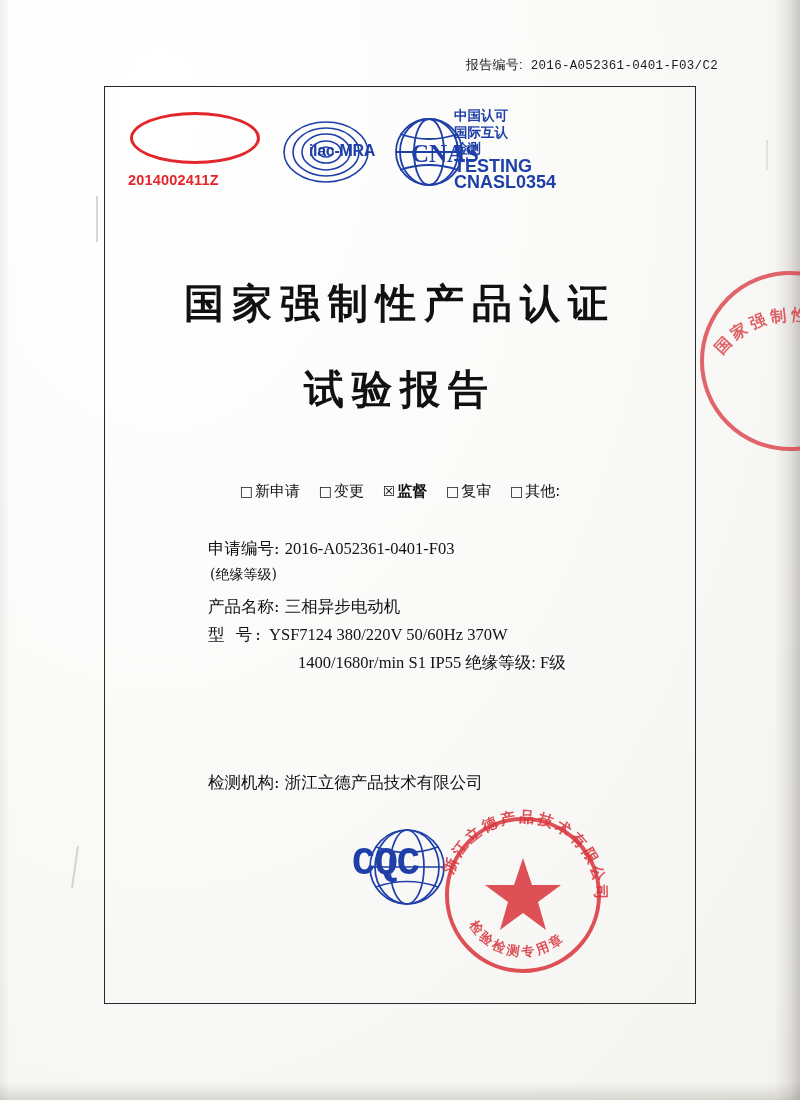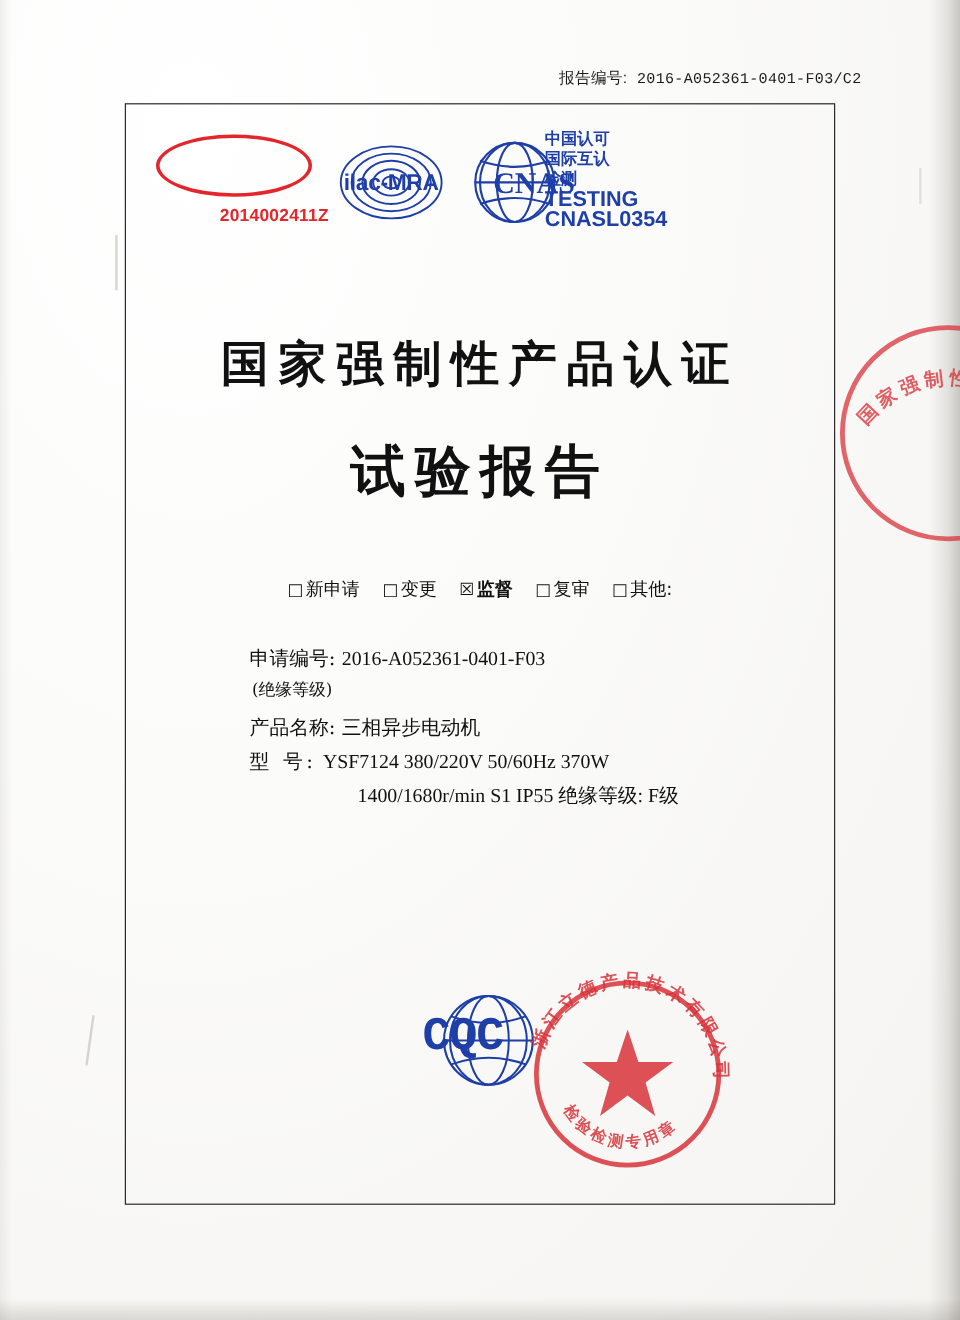--- a/index.html
+++ b/index.html
@@ -103,43 +103,43 @@
     text-align: center;
     font-family: "Liberation Sans", sans-serif;
     font-weight: bold;
     font-size: 35px;
     line-height: 44px;
     color: #e3262b;
     letter-spacing: -1px;
   }
   #cma .cma-code {
     margin-top: 4px;
-    text-align: right;
+    text-align: left;
     font-family: "Liberation Sans", sans-serif;
     font-weight: bold;
     font-size: 14.5px;
     color: #e3262b;
     letter-spacing: 0.2px;
   }
   
   #ilac {
     position: absolute;
     left: 160px;
     top: 16px;
     width: 96px;
     height: 72px;
   }
   #ilac .ilac-label {
     position: absolute;
-    left: 0; top: 26px;
+    left: 16px; top: 26px;
     width: 96px;
     text-align: center;
     font-family: "Liberation Sans", sans-serif;
     font-weight: bold;
-    font-size: 19px;
+    font-size: 16px;
     color: #1f3fa8;
     letter-spacing: -0.3px;
   }
   
   #cnas {
     position: absolute;
     left: 258px;
     top: 14px;
     width: 106px;
     height: 76px;
@@ -186,21 +186,21 @@
     color: #111;
   }
   #title-sub {
     position: absolute;
     left: 104px;
     top: 362px;
     width: 592px;
     text-align: center;
     font-family: "DejaVu Serif", serif;
     font-weight: bold;
-    font-size: 46px;
+    font-size: 40px;
     letter-spacing: 8px;
     color: #111;
   }
 
   
   #checkrow {
     position: absolute;
     left: 104px;
     top: 482px;
     width: 592px;
@@ -408,20 +408,24 @@
       <span class="val">三相异步电动机</span>
     </div>
 
     <div class="row model" style="">
       <span class="lbl">型  号:</span>
       <span class="val">YSF7124 380/220V 50/60Hz 370W</span>
     </div>
     <div class="indent val">1400/1680r/min S1 IP55 绝缘等级: F级</div>
   </div>
 
+  <div id="org">
+    <span class="lbl">检测机构:</span>
+    <span class="val">浙江立德产品技术有限公司</span>
+  </div>
 
   <div id="cqc">
     <svg width="110" height="86" viewBox="0 0 110 86">
       <g stroke="#1f3fa8" fill="none" stroke-width="1.7">
         <circle cx="55" cy="43" r="37"></circle>
         <ellipse cx="55" cy="43" rx="17" ry="37"></ellipse>
         <ellipse cx="55" cy="43" rx="32" ry="37"></ellipse>
         <line x1="18" y1="43" x2="92" y2="43"></line>
         <path d="M24 23 Q55 34 86 23"></path>
         <path d="M24 63 Q55 52 86 63"></path>

